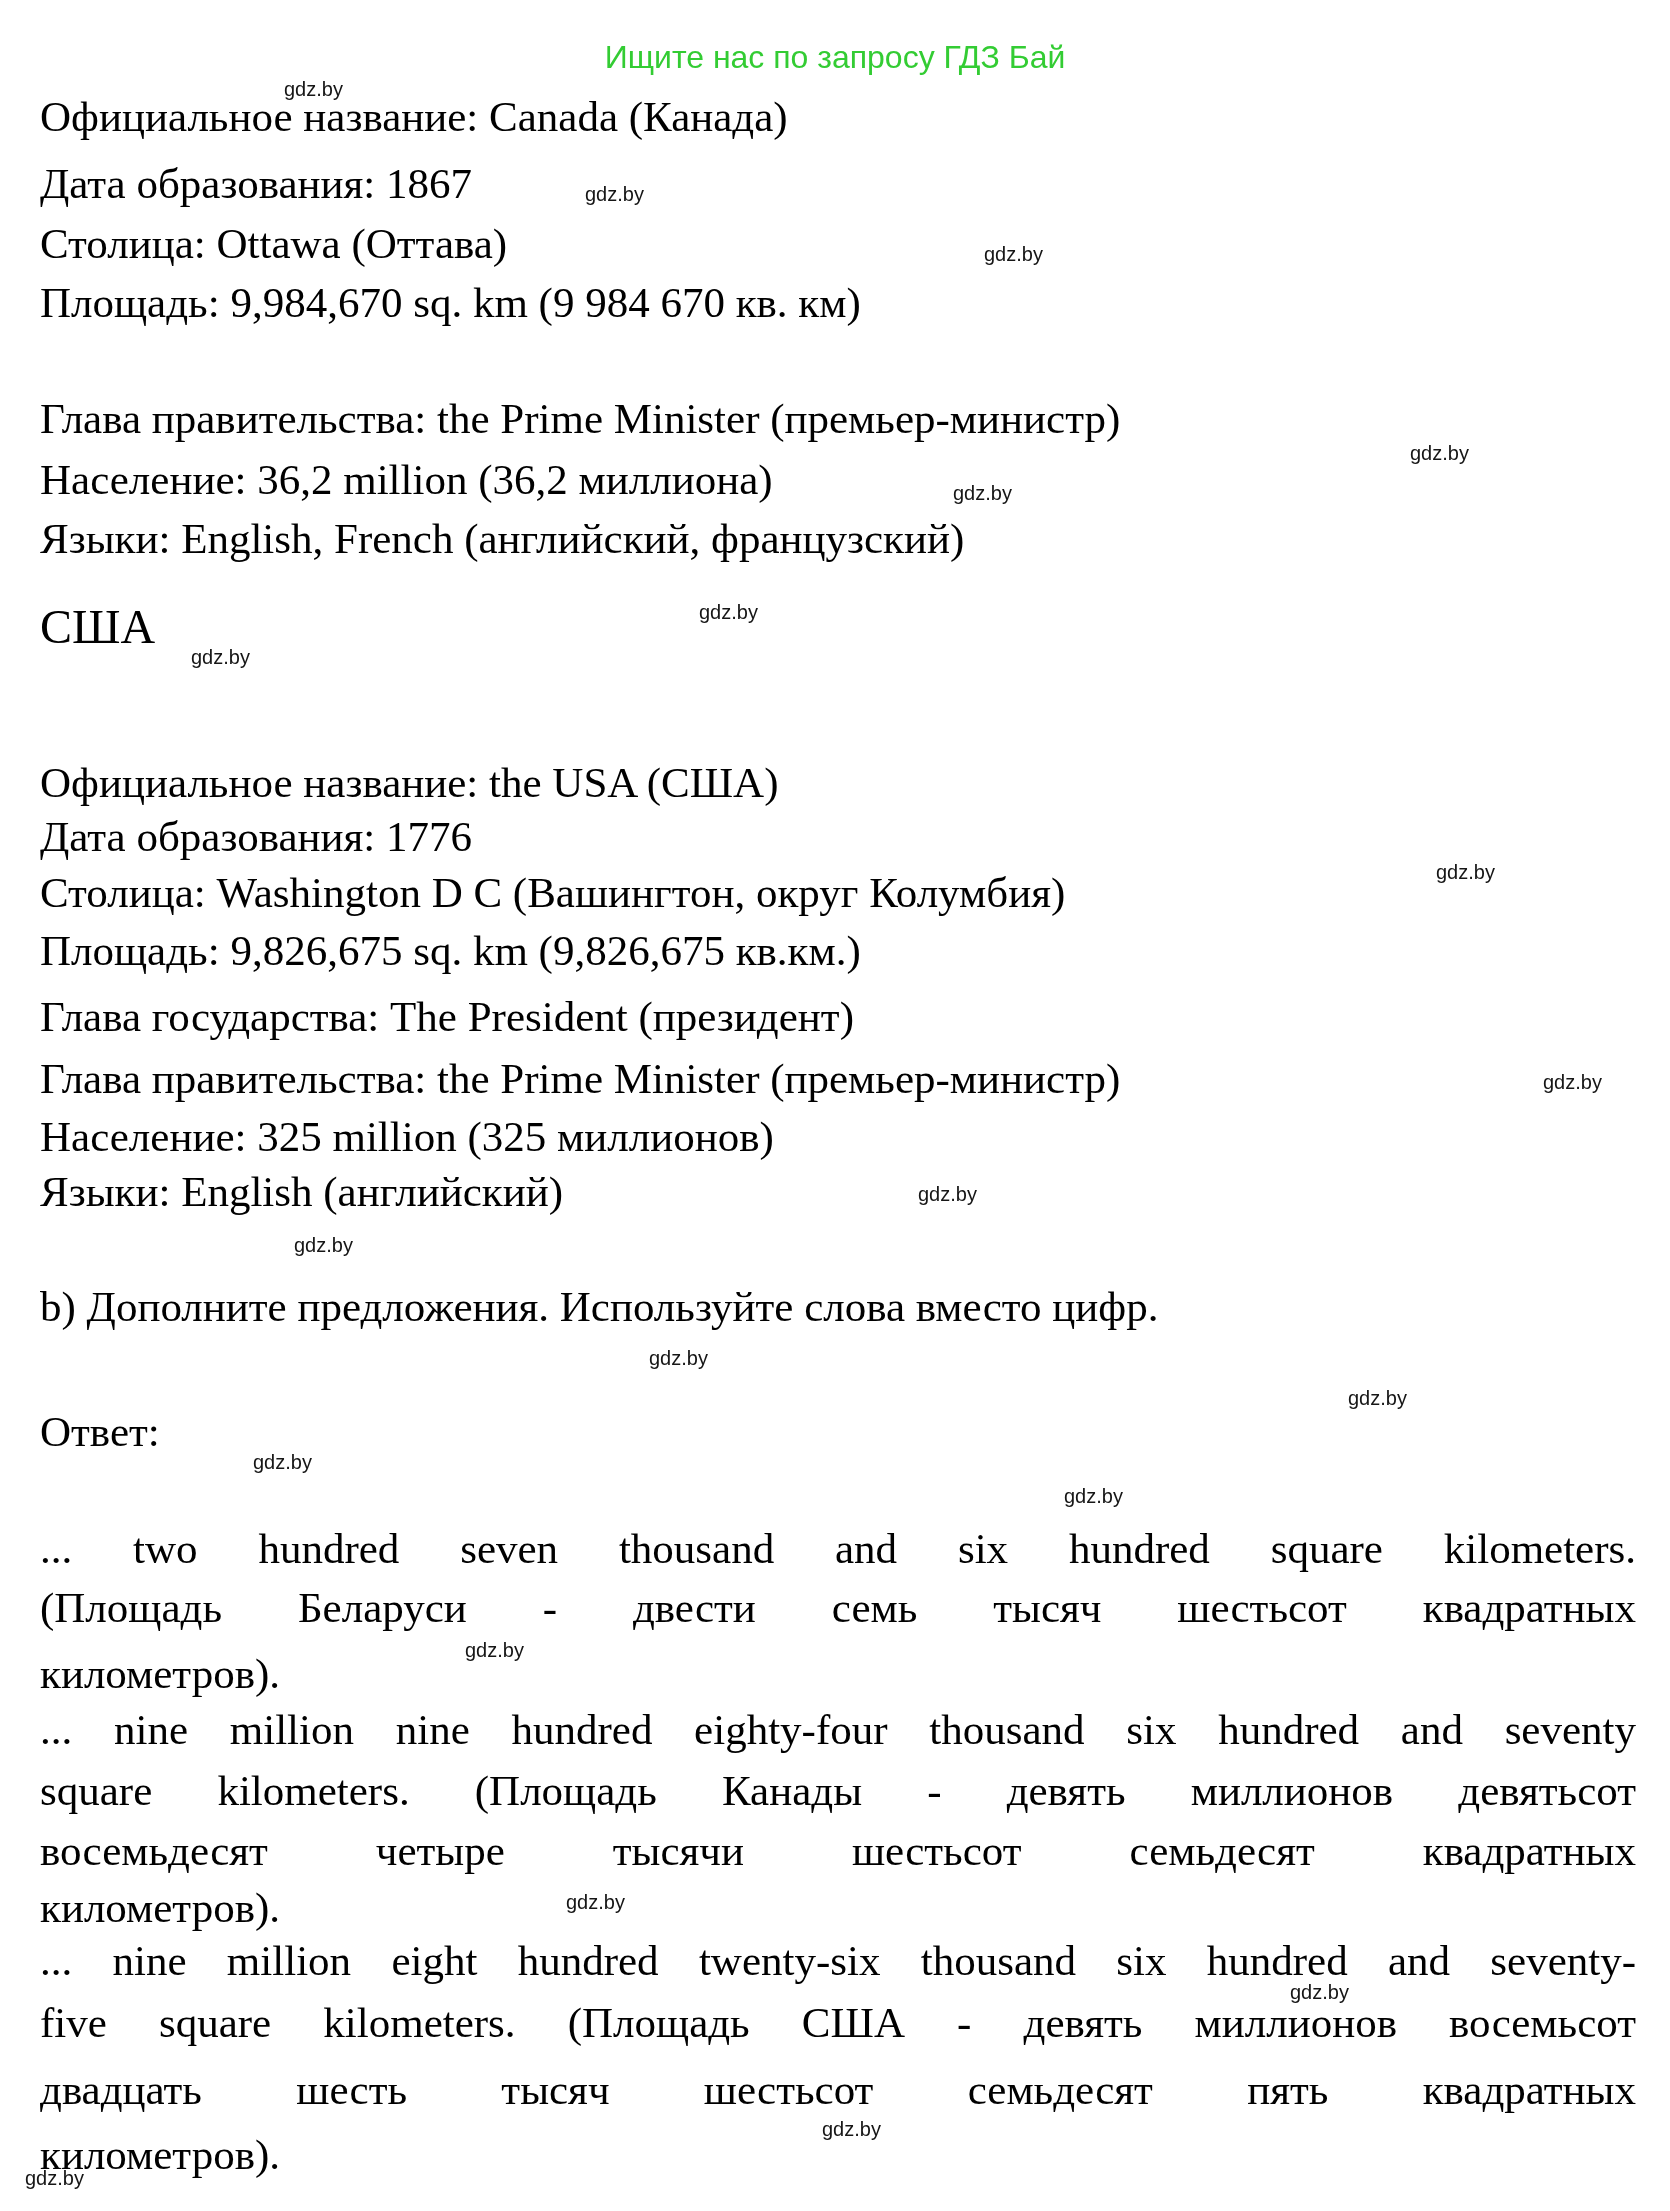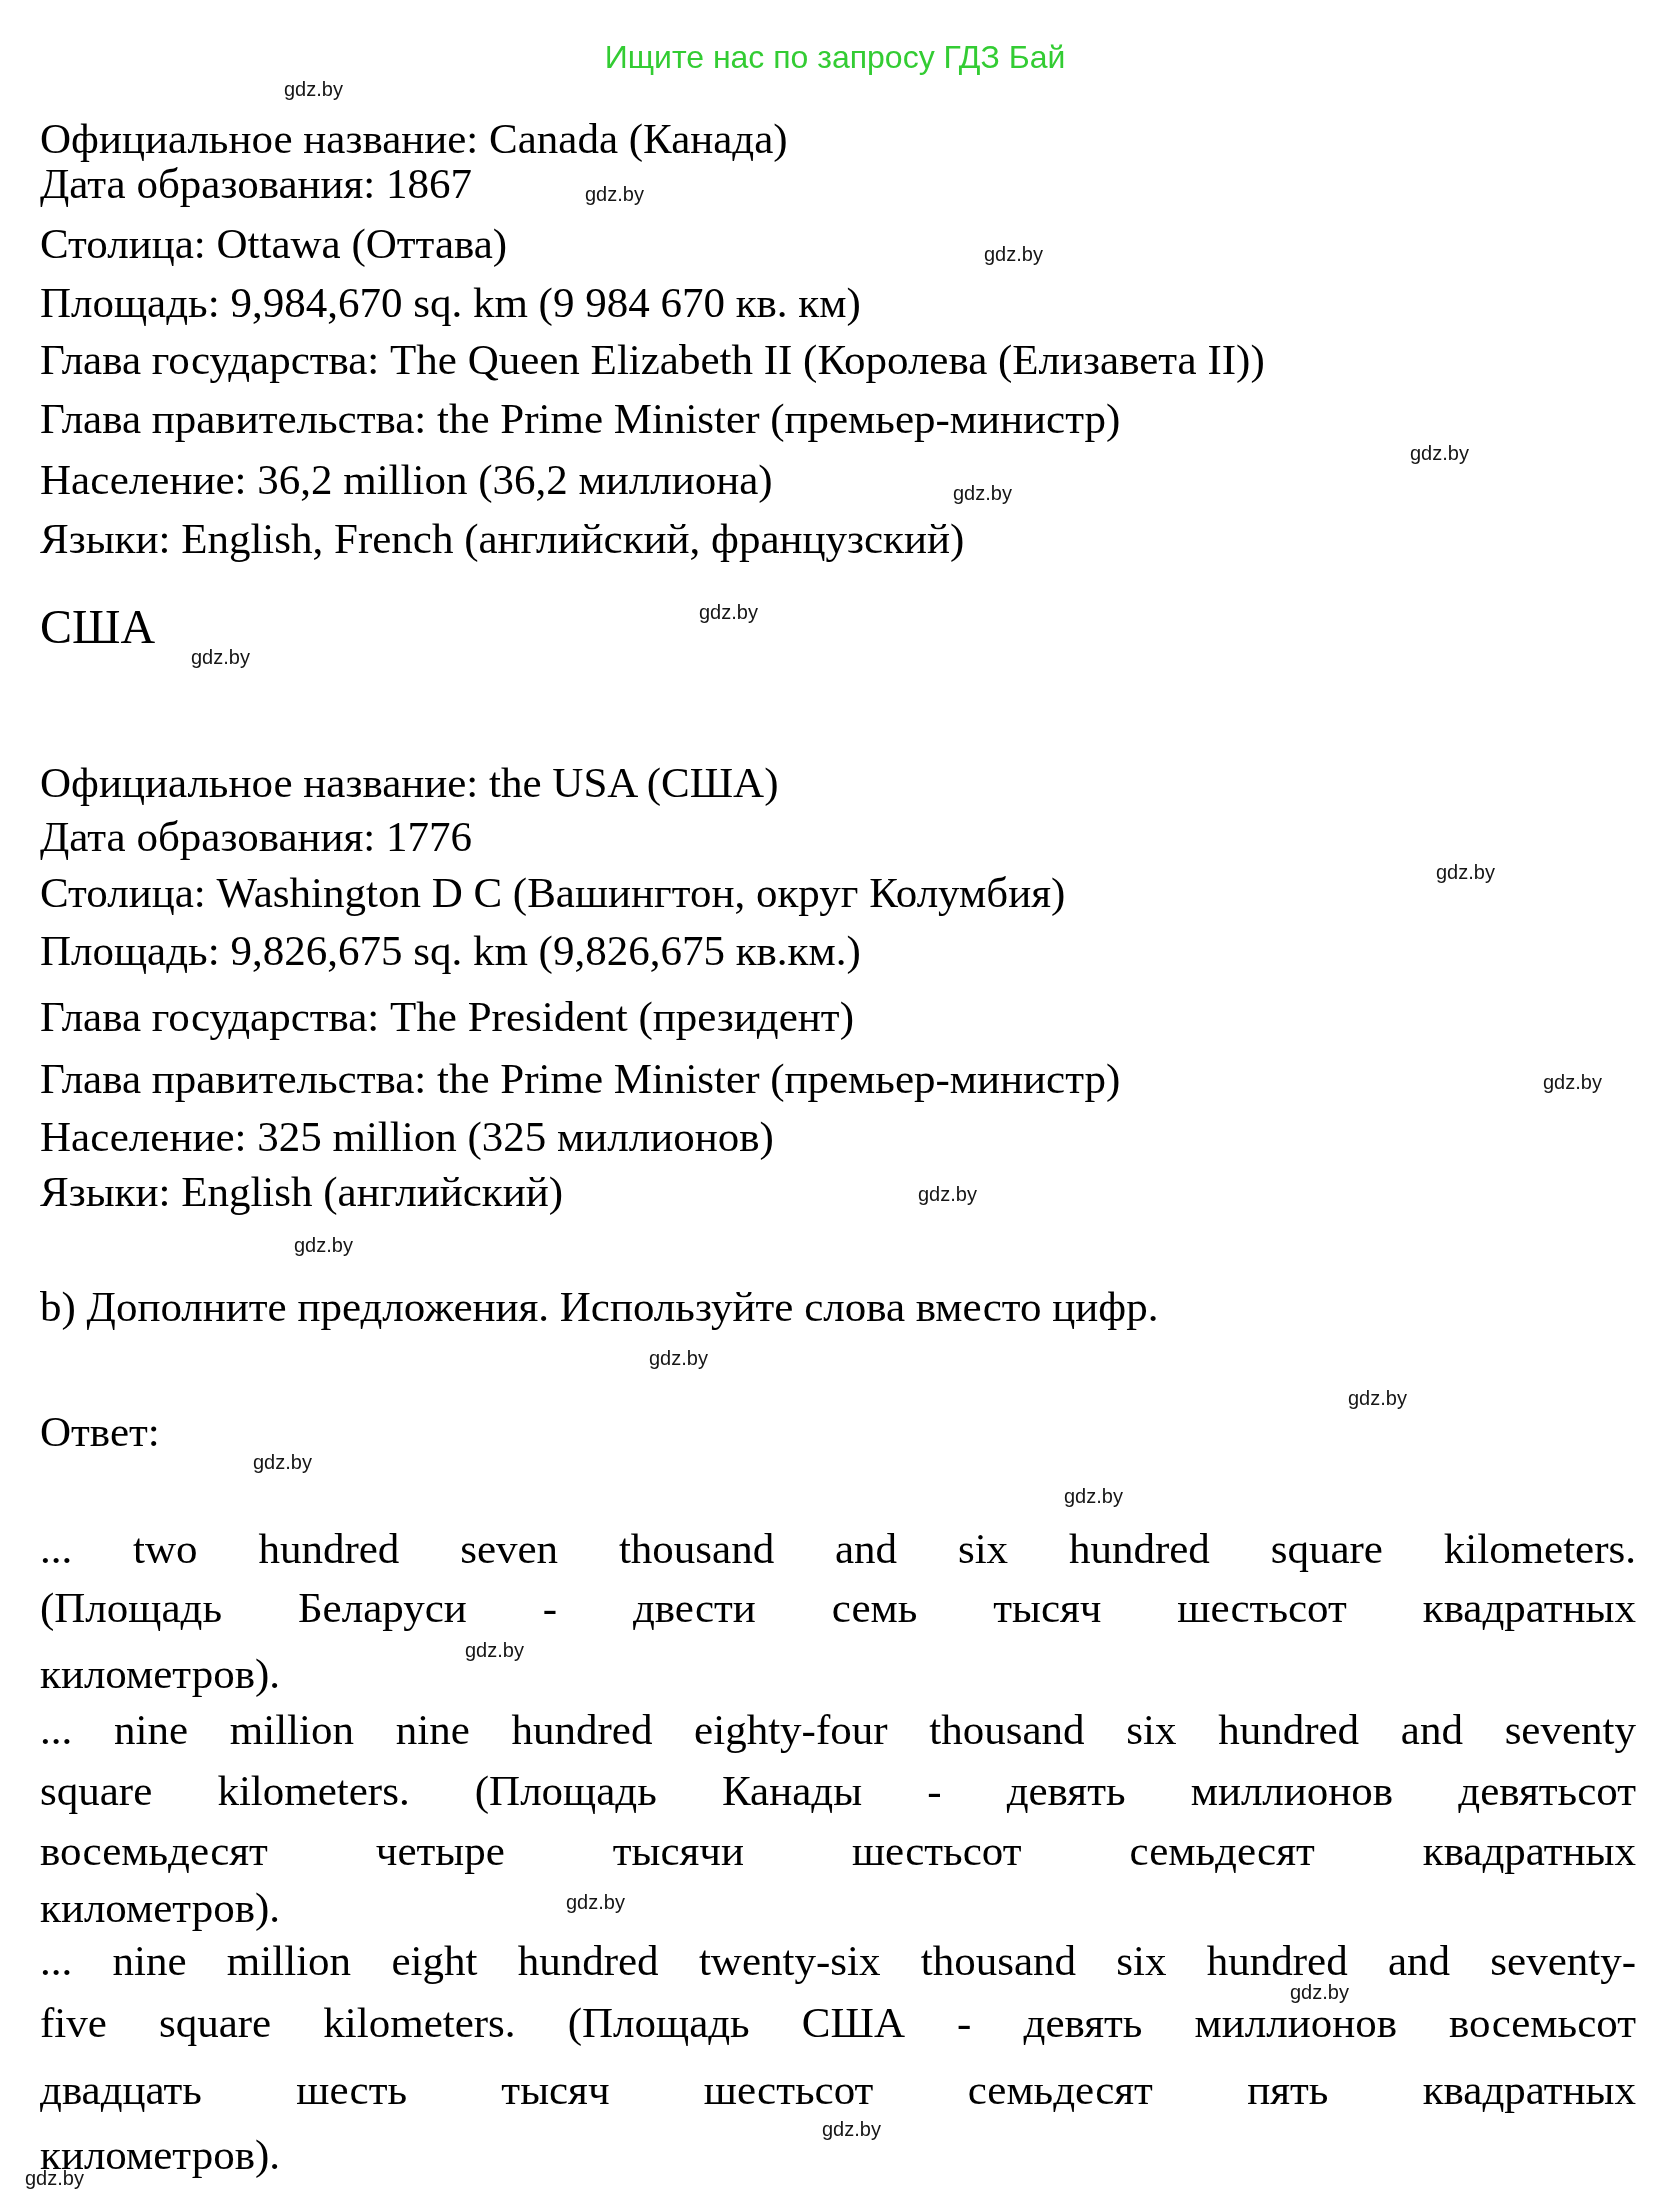--- a/index.html
+++ b/index.html
@@ -67,25 +67,24 @@
     white-space:nowrap;
   }
 </style>
 </head>
 <body>
 
 <div class="page">
 
   <div class="promo" style="color: rgb(51, 204, 51);">Ищите нас по запросу ГДЗ Бай</div>
 
-  <div class="line" style="top:80px">Официальное название: Canada (Канада)</div>
+  <div class="line" style="top:58px">Официальное название: Canada (Канада)</div>
   <div class="line" style="top:125px">Дата образования: 1867</div>
   <div class="line" style="top:185px">Столица: Ottawa (Оттава)</div>
   <div class="line" style="top:244px">Площадь: 9,984,670 sq. km (9 984 670 кв. км)</div>
-  <div class="line" style="top:301px">Глава государства: The Queen Elizabeth II (Королева (Елизавета II))</div>
   <div class="line" style="top:360px">Глава правительства: the Prime Minister (премьер-министр)</div>
   <div class="line" style="top:421px">Население: 36,2 million (36,2 миллиона)</div>
   <div class="line" style="top:480px">Языки: English, French (английский, французский)</div>
 
   <div class="line heading" style="top:565px">США</div>
 
   <div class="line" style="top:724px">Официальное название: the USA (США)</div>
   <div class="line" style="top:778px">Дата образования: 1776</div>
   <div class="line" style="top:834px">Столица: Washington D C (Вашингтон, округ Колумбия)</div>
   <div class="line" style="top:892px">Площадь: 9,826,675 sq. km (9,826,675 кв.км.)</div>

